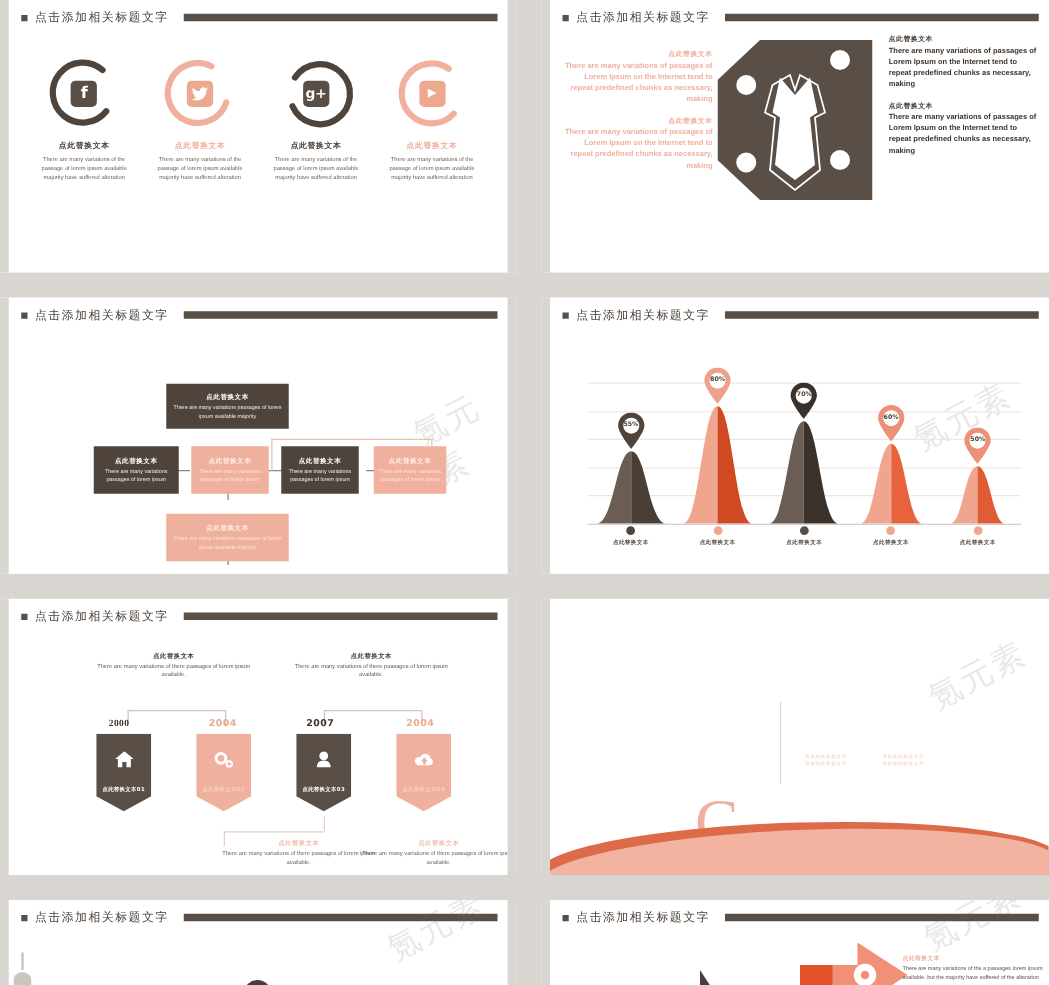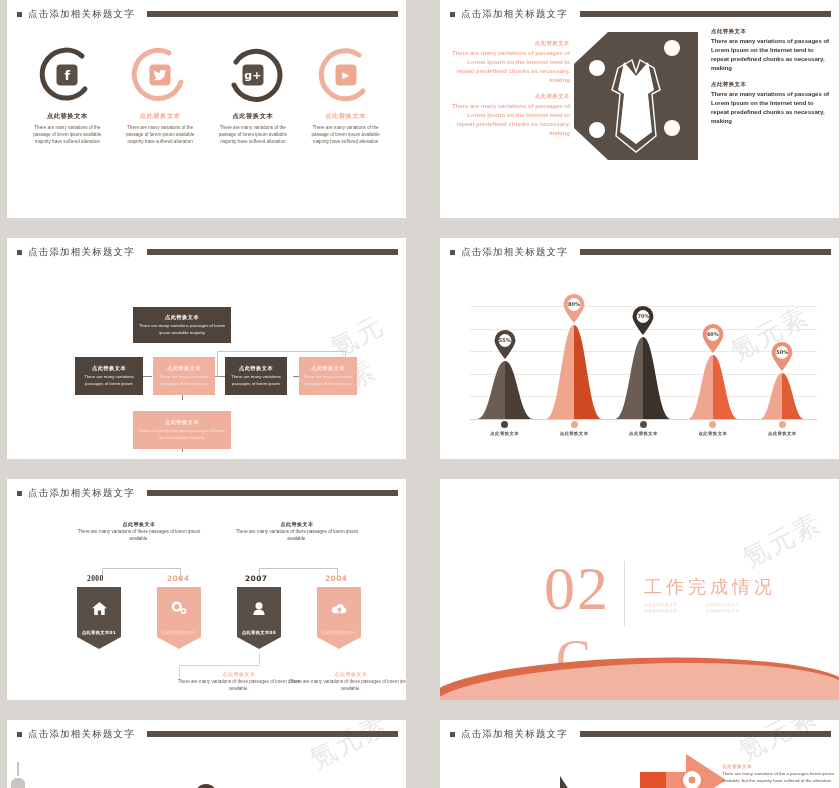--- a/index.html
+++ b/index.html
@@ -557,23 +557,21 @@
           <div class="th">点此替换文本</div>
           <div class="tp">There are many variations of there passages of lorem ipsum available.</div>
         </div>
       </div>
     </div>
   </div>
 
   <div class="slide">
     <div class="inner sec">
       <div class="wm" style="left:300px;top:44px;">氪元素</div>
-      <div class="num">02</div>
       <div class="vline"></div>
-      <div class="cn">工作完成情况</div>
       <div class="bullets">
         <span>添加您的标题文字</span>
         <span>添加您的标题文字</span>
         <span>添加您的标题文字</span>
         <span>添加您的标题文字</span>
       </div>
       <div class="bigc">C</div>
       <div class="wave1"></div>
       <div class="wave2"></div>
     </div>

